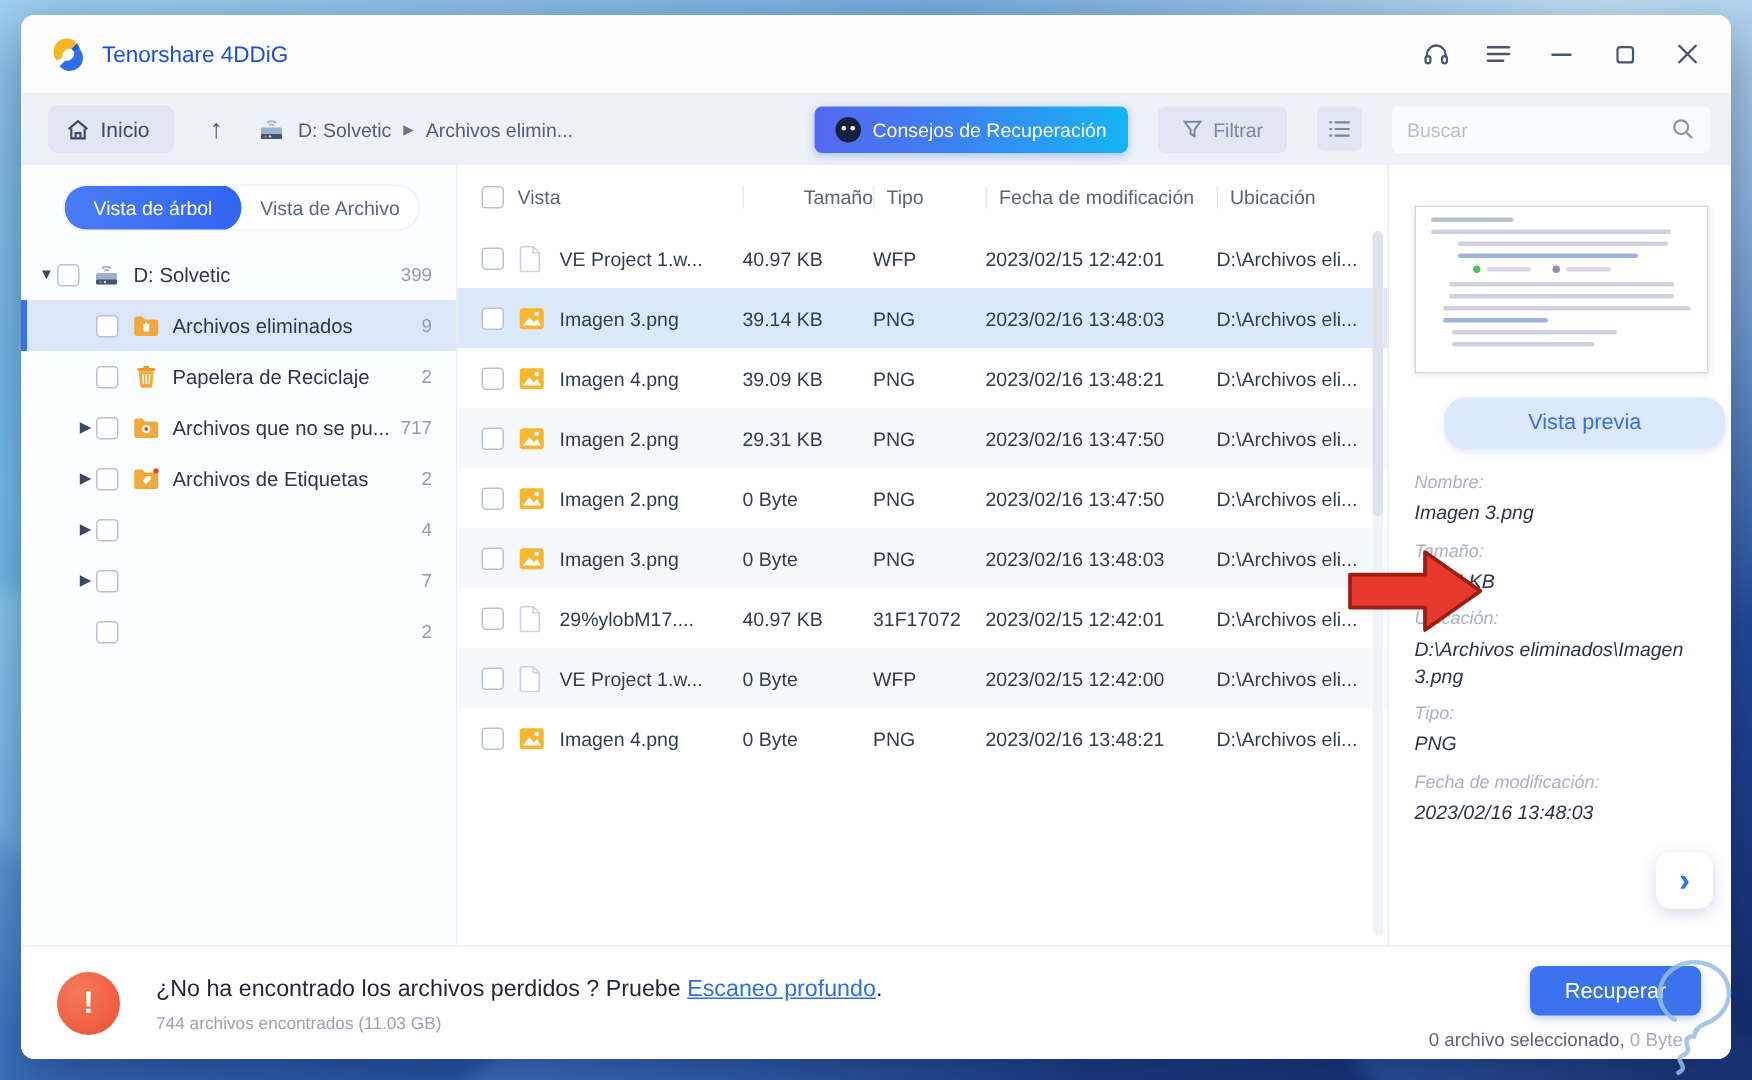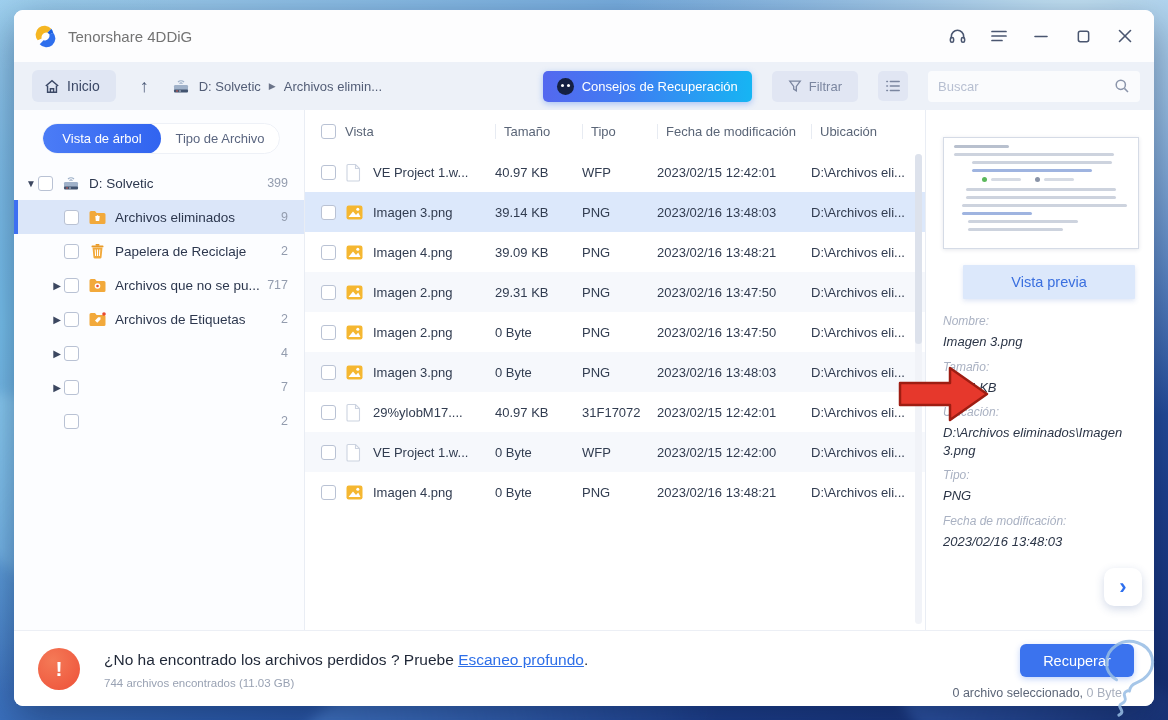--- a/index.html
+++ b/index.html
@@ -21,21 +21,21 @@
          background:linear-gradient(90deg, rgba(70,120,210,.5), rgba(70,120,210,0)); }
 
   
   .window { position:absolute; left:14px; top:10px; width:1140px; height:696px;
     background:#fff; border-radius:9px; overflow:hidden;
     box-shadow:0 12px 40px rgba(8,22,58,.45); }
 
   
   .titlebar { position:relative; height:52px; background:#fdfdfe; display:flex; align-items:center; }
   .logo { width:27px; height:27px; margin-left:18px; }
-  .app-title { margin-left:9px; font-size:15px; color:#737373; }
+  .app-title { margin-left:9px; font-size:15px; color:#1d4ed8; }
   .tb-icons { position:absolute; right:14px; top:0; height:52px; display:flex; align-items:center; gap:12px; }
   .tb-btn { width:30px; height:30px; display:flex; align-items:center; justify-content:center; cursor:pointer; }
 
   
   .toolbar { position:relative; height:48px; background:#edf1f8; display:flex; align-items:center; }
   .home-btn { margin-left:18px; height:32px; padding:0 16px 0 12px; background:#e0e6f3; border-radius:6px;
     display:flex; align-items:center; gap:7px; font-size:14px; color:#3b4866; }
   .up-arrow { margin-left:24px; font-size:18px; color:#4c5a78; font-weight:bold; }
   .crumb-drive-ic { margin-left:22px; }
   .crumb { margin-left:8px; font-size:13px; color:#525d76; }
@@ -72,41 +72,41 @@
   .tlabel { margin-left:8px; white-space:nowrap; overflow:hidden; flex:1; }
   .tcount { margin-right:16px; font-size:12.5px; color:#939cae; }
 
   
   .table { flex:1; position:relative; background:#fff; }
   .thead { display:flex; align-items:center; height:42px; font-size:13px; color:#5a6577; }
   .th { white-space:nowrap; }
   .th.sepl { border-left:1px solid #e7ebf2; padding-left:8px; }
   .cw-cb { width:40px; display:flex; justify-content:flex-end; }
   .cw-cb .cb { margin-right:9px; }
-  .cw-name { width:150px; } .cw-size { width:87px; } .cw-type { width:75px; } .cw-date { width:154px; } .cw-loc { flex:1; }
+  .cw-name { width:150px; } .cw-size { width:87px;text-align:right; } .cw-type { width:75px; } .cw-date { width:154px; } .cw-loc { flex:1; }
   .trow { display:flex; align-items:center; height:40px; font-size:13px; color:#313c50; cursor:pointer; }
   .trow:nth-child(even) { background:#f6f8fc; }
   .trow.sel { background:#dce8fb; }
   .ficon { width:28px; display:flex; align-items:center; }
   .rname { width:122px; white-space:nowrap; overflow:hidden; }
   .rsize { width:87px; } .rtype { width:75px; } .rdate { width:154px; } .rloc { flex:1; white-space:nowrap; overflow:hidden; }
   .tscroll { position:absolute; right:3px; top:44px; bottom:6px; width:7px; background:#f1f3f8; border-radius:4px; }
   .tscroll .thumb { position:absolute; top:0; left:0; right:0; height:190px; background:#dde2ec; border-radius:4px; }
 
   
   .rpanel { width:229px; background:#fff; border-left:1px solid #e9edf4; position:relative; padding:0 16px; }
   .preview-box { position:absolute; left:17px; top:27px; width:196px; height:112px; background:#fff;
     border:1px solid #d5dbe6; box-shadow:0 1px 4px rgba(40,60,100,.12); padding:7px 10px; overflow:hidden; }
   .pv-bar { height:3px; border-radius:2px; background:#cdd3de; margin-bottom:5px; }
   .pv-accent { display:flex; gap:14px; margin:4px 0 6px 28px; }
   .pv-dotline { display:flex; align-items:center; gap:4px; }
   .pv-dot { width:5px; height:5px; border-radius:50%; }
   .pv-mini { height:2.5px; border-radius:2px; background:#d6dbe4; width:30px; }
-  .preview-btn { position:absolute; left:37px; top:155px; width:172px; height:34px; background:#dce8fb;
-    border-radius:1px; display:flex; align-items:center; justify-content:center; font-size:14.5px; color:#3a6fdf;
+  .preview-btn { position:absolute; left:37px; top:155px; width:187px; height:34px; background:#dce8fb;
+    border-radius:14px; display:flex; align-items:center; justify-content:center; font-size:14.5px; color:#3a6fdf;
     box-shadow:0 2px 5px rgba(70,110,200,.18); cursor:pointer; }
   .fields { position:absolute; left:17px; top:204px; width:198px; }
   .field { margin-bottom:9px;font-style:italic; }
   .flabel { font-size:12px; color:#a9b1c2; margin-bottom:5px; }
   .fvalue { font-size:13px; color:#2b3547; line-height:1.35; word-wrap:break-word; }
   .next-btn { position:absolute; right:12px; top:458px; width:38px; height:38px; background:#fff; border-radius:10px;
     box-shadow:0 3px 10px rgba(50,80,150,.22); display:flex; align-items:center; justify-content:center;
     color:#2e6fee; font-size:22px; font-weight:bold; cursor:pointer; }
 
   
@@ -230,21 +230,21 @@
         </svg>
       </div>
     </div>
   </div>
 
   <div class="content">
 
     <div class="sidebar">
       <div class="tabs">
         <div class="tab active">Vista de árbol</div>
-        <div class="tab">Tipo de Archivo</div>
+        <div class="tab">Vista de Archivo</div>
       </div>
       <div class="tree" id="tree">
           <div class="tree-item" style="padding-left: 10px;">
             <span class="tw">▼</span>
             <span class="cb"></span>
             <span class="ticon">
               <svg width="20" height="17" viewBox="0 0 20 17">
                 <path d="M7 4 a4.3 4.3 0 0 1 6 0" fill="none" stroke="#9fb1c9" stroke-width="1.2"></path>
                 <path d="M8.5 5.6 a2.2 2.2 0 0 1 3 0" fill="none" stroke="#9fb1c9" stroke-width="1.2"></path>
                 <rect x="3" y="7" width="14" height="6" rx="1.2" fill="#9fb1c9"></rect>

